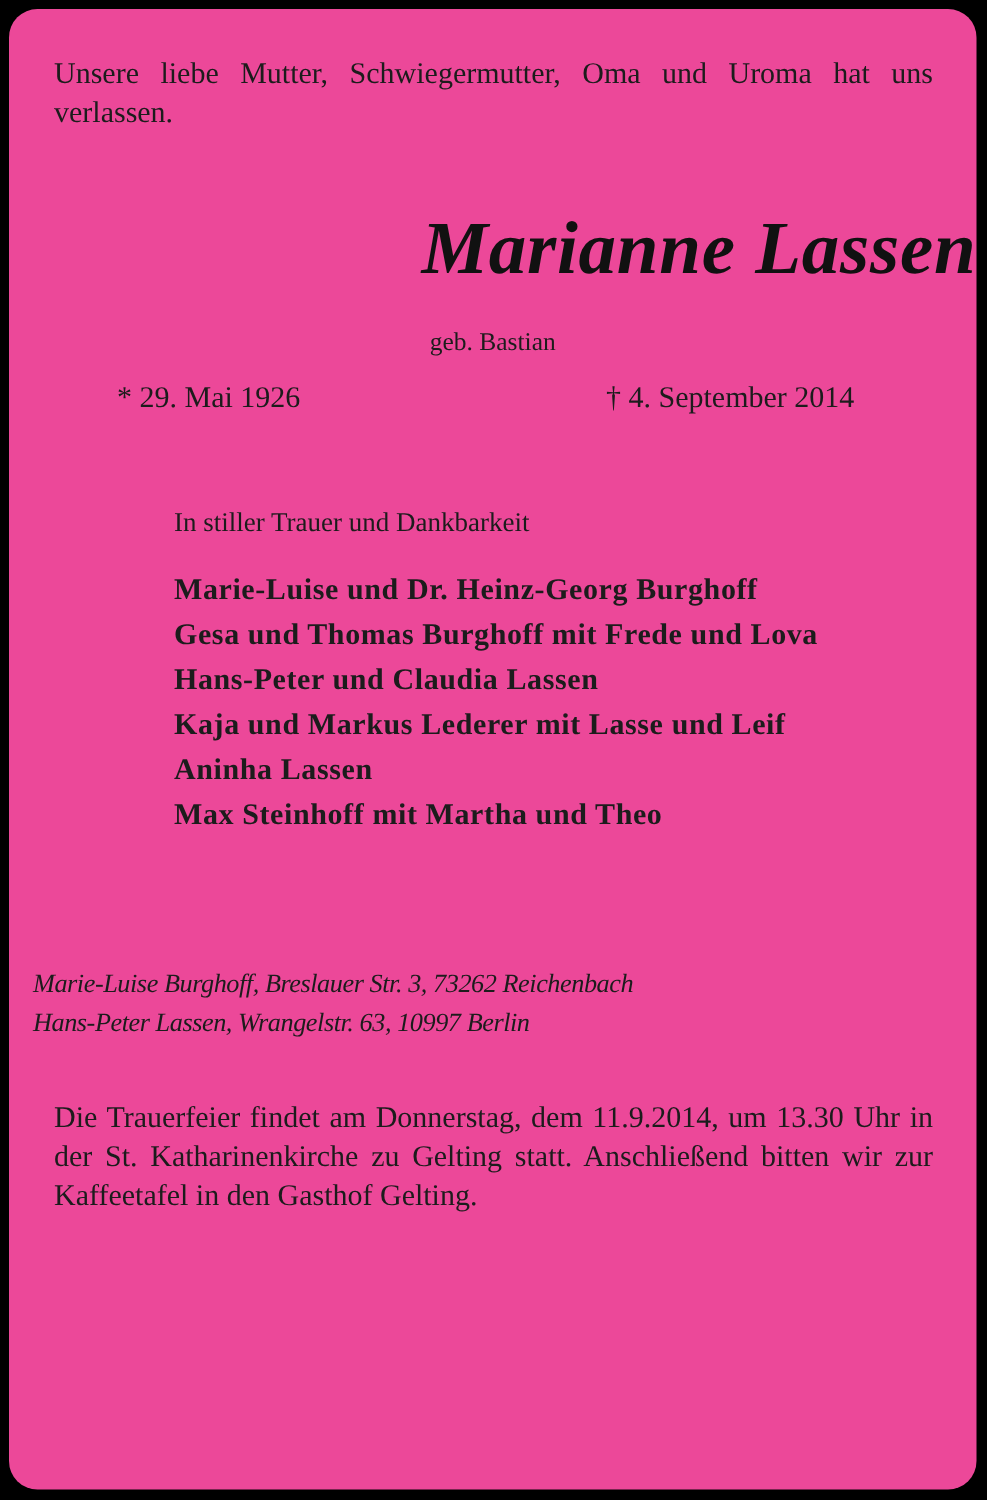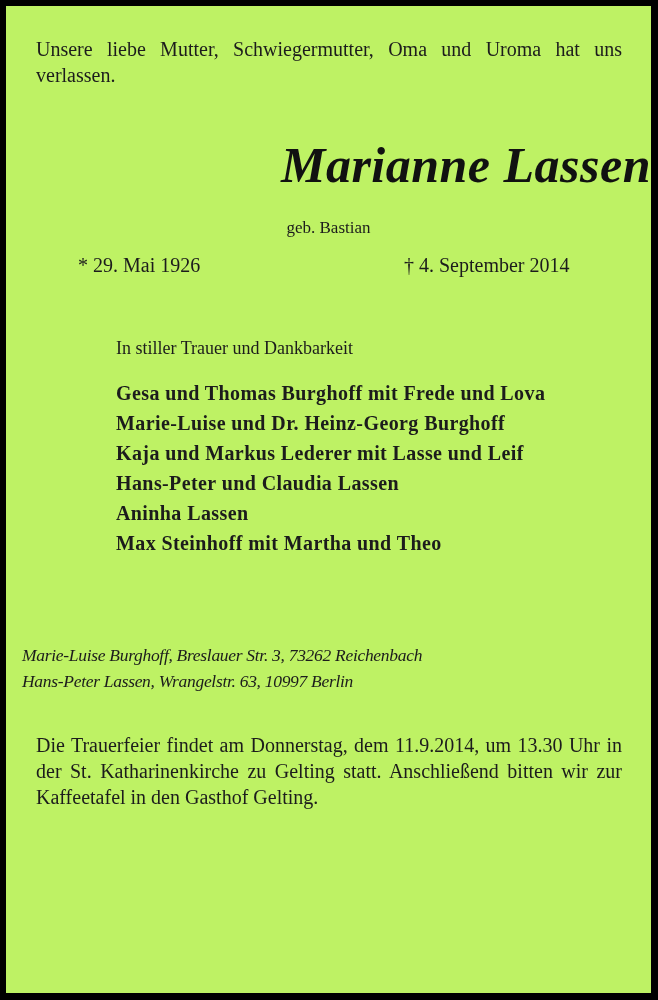--- a/index.html
+++ b/index.html
@@ -3,21 +3,21 @@
   <meta charset="utf-8">
   <style>
     html, body { margin: 0; padding: 0; }
     body {
       width: 658px; height: 1000px; background: #000;
       font-family: "Liberation Serif", "DejaVu Serif", serif;
       color: #1c1c1c;
     }
     .frame {
       position: absolute; left: 6px; top: 6px; width: 645px; height: 987px;
-      background: #bef264; overflow: hidden;
+      background: #ec4899; overflow: hidden; border-radius: 19px;
     }
     .abs { position: absolute; white-space: nowrap; }
     .intro { left: 30px; top: 30px; width: 586px; font-size: 20px; line-height: 26px; white-space: normal; text-align: justify; text-align-last: left; word-spacing: 3px; }
     .name { left: 0; width: 645px; top: 130px; text-align: right; font-size: 50px; font-weight: bold; font-style: italic; letter-spacing: 0.5px; color: #111; }
     .maiden { left: 0; width: 645px; top: 212px; text-align: center; font-size: 17px; }
     .born { left: 72px; top: 248px; font-size: 20px; }
     .died { left: 370px; top: 248px; font-size: 20px; margin-left: 28px; }
     .mourn-intro { left: 110px; top: 332px; font-size: 18px; }
     .mourners { left: 110px; top: 372px; font-size: 20px; font-weight: bold; line-height: 30px; letter-spacing: 0.4px; }
     .mourners div { height: 30px; }
@@ -30,24 +30,24 @@
 <body>
 
 <div class="frame">
   <div class="abs intro">Unsere liebe Mutter, Schwiegermutter, Oma und Uroma hat uns verlassen.</div>
   <div class="abs name">Marianne Lassen</div>
   <div class="abs maiden">geb. Bastian</div>
   <div class="abs born">* 29. Mai 1926</div>
   <div class="abs died">† 4. September 2014</div>
   <div class="abs mourn-intro">In stiller Trauer und Dankbarkeit</div>
   <div class="abs mourners">
+    <div>Marie-Luise und Dr. Heinz-Georg Burghoff</div>
     <div>Gesa und Thomas Burghoff mit Frede und Lova</div>
-    <div>Marie-Luise und Dr. Heinz-Georg Burghoff</div>
+    <div>Hans-Peter und Claudia Lassen</div>
     <div>Kaja und Markus Lederer mit Lasse und Leif</div>
-    <div>Hans-Peter und Claudia Lassen</div>
     <div>Aninha Lassen</div>
     <div>Max Steinhoff mit Martha und Theo</div>
   </div>
   <div class="abs addresses">
     <div>Marie-Luise Burghoff, Breslauer Str. 3, 73262 Reichenbach</div>
     <div>Hans-Peter Lassen, Wrangelstr. 63, 10997 Berlin</div>
   </div>
   <div class="abs para p1">Die Trauerfeier findet am Donnerstag, dem 11.9.2014, um 13.30 Uhr in der St. Katharinenkirche zu Gelting statt. Anschließend bitten wir zur Kaffeetafel in den Gasthof Gelting.</div>
 </div>
 

